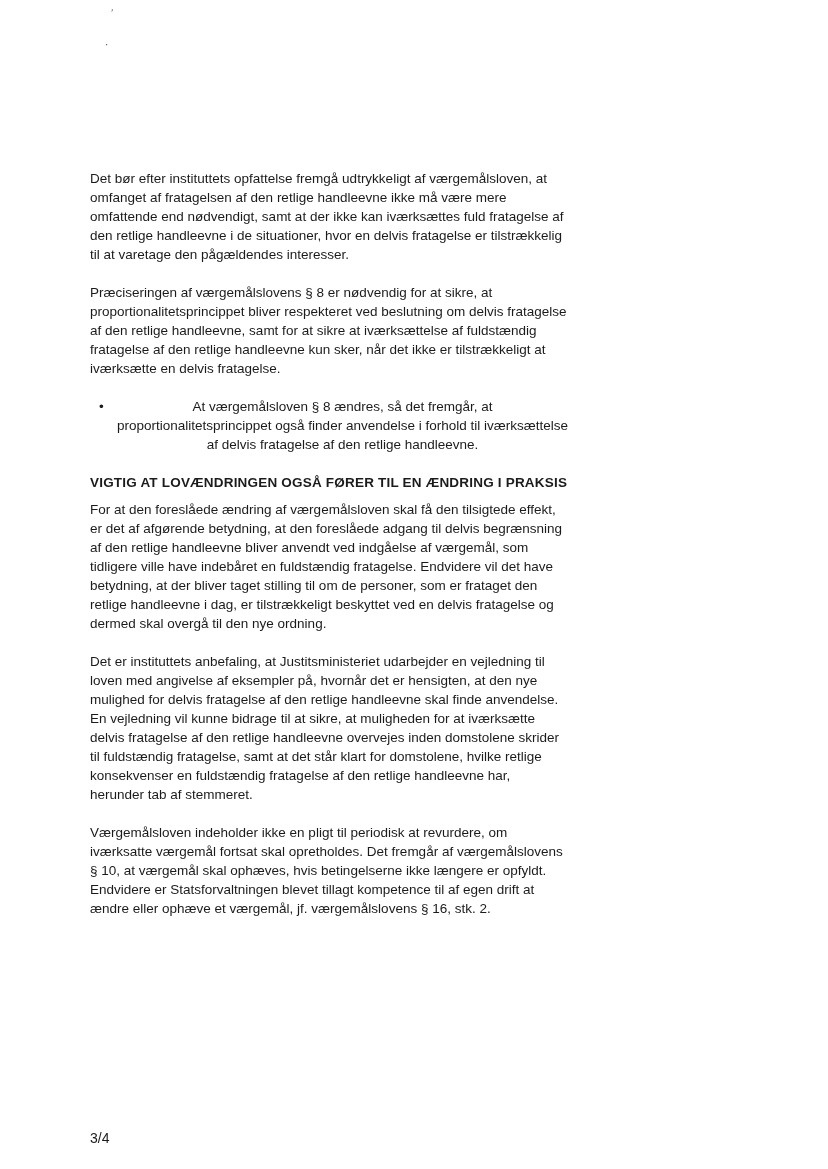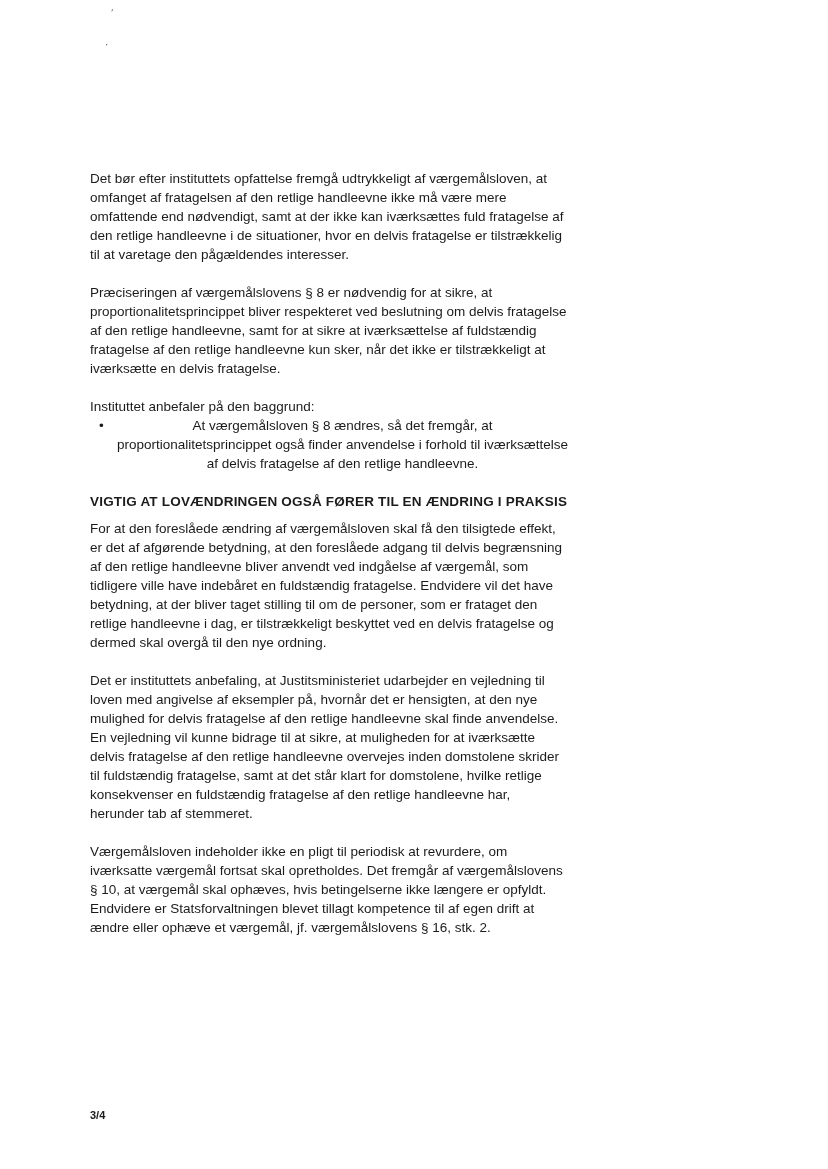--- a/index.html
+++ b/index.html
@@ -65,42 +65,41 @@
   .heading {
     margin: 0;
     font-size: 13.5px;
     line-height: 19px;
     font-weight: bold;
     letter-spacing: 0.2px;
   }
   .footer {
     position: absolute;
     left: 90px;
-    top: 1109px;
-    font-size: 11px;
+    top: 1132px;
+    font-size: 14px;
     line-height: 13px;
-    font-weight: bold;
+    font-weight: normal;
     color: #1b1b1b;
   }
 </style>
 </head>
 <body>
 
 <div class="page">
 
   <span class="artifact artifact-1">’</span>
   <span class="artifact artifact-2">·</span>
 
   <div class="content">
 
     <p class="para">Det bør efter instituttets opfattelse fremgå udtrykkeligt af værgemålsloven, at omfanget af fratagelsen af den retlige handleevne ikke må være mere omfattende end nødvendigt, samt at der ikke kan iværksættes fuld fratagelse af den retlige handleevne i de situationer, hvor en delvis fratagelse er tilstrækkelig til at varetage den pågældendes interesser.</p>
 
     <p class="para">Præciseringen af værgemålslovens § 8 er nødvendig for at sikre, at proportionalitetsprincippet bliver respekteret ved beslutning om delvis fratagelse af den retlige handleevne, samt for at sikre at iværksættelse af fuldstændig fratagelse af den retlige handleevne kun sker, når det ikke er tilstrækkeligt at iværksætte en delvis fratagelse.</p>
 
-    <p class="para intro">Instituttet anbefaler på den baggrund:</p>
 
     <div class="bullet-row">
       <span class="bullet">•</span>
       <span class="bullet-text">At værgemålsloven § 8 ændres, så det fremgår, at proportionalitetsprincippet også finder anvendelse i forhold til iværksættelse af delvis fratagelse af den retlige handleevne.</span>
     </div>
 
     <h2 class="heading">VIGTIG AT LOVÆNDRINGEN OGSÅ FØRER TIL EN ÆNDRING I PRAKSIS</h2>
 
     <p class="para">For at den foreslåede ændring af værgemålsloven skal få den tilsigtede effekt, er det af afgørende betydning, at den foreslåede adgang til delvis begrænsning af den retlige handleevne bliver anvendt ved indgåelse af værgemål, som tidligere ville have indebåret en fuldstændig fratagelse. Endvidere vil det have betydning, at der bliver taget stilling til om de personer, som er frataget den retlige handleevne i dag, er tilstrækkeligt beskyttet ved en delvis fratagelse og dermed skal overgå til den nye ordning.</p>
 

